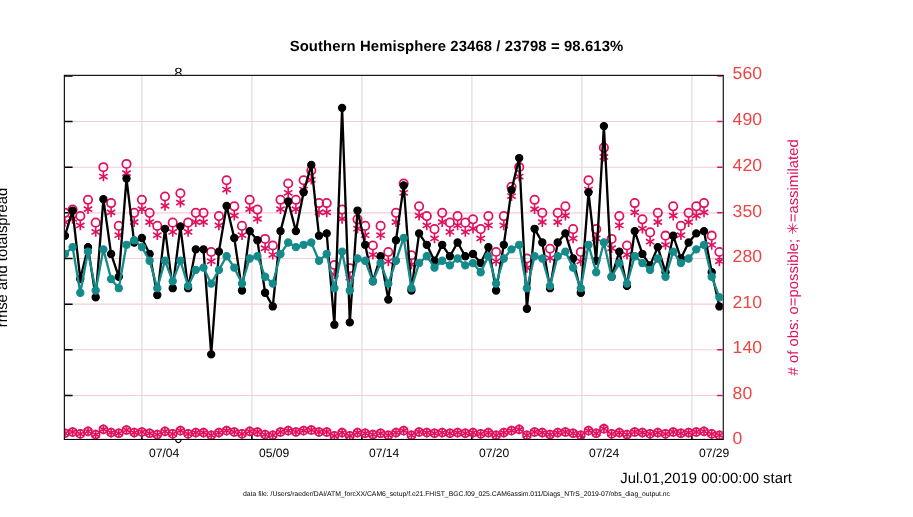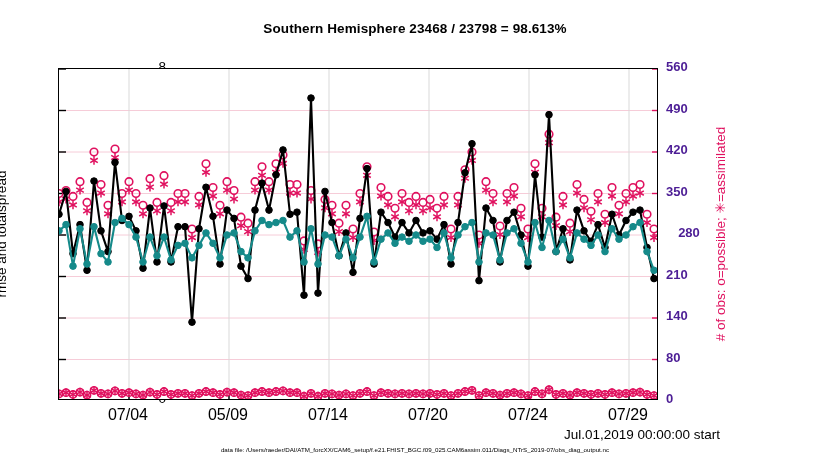--- a/index.html
+++ b/index.html
@@ -2,46 +2,46 @@
 <html><head>
 <meta charset="utf-8">
 <style>
   html,body{margin:0;padding:0;background:#ffffff;}
   body{width:830px;height:470px;overflow:hidden;
        font-family:"Liberation Sans",sans-serif;color:#000;}
   #root{position:relative;width:830px;height:470px;}
 
   .ttl{position:absolute;left:0;top:0;width:830px;text-align:center;
        font-size:13.5px;font-weight:bold;letter-spacing:.1px;}
-  .ttl .l1{margin-top:21px;}
+  .ttl .l1{margin-top:34px;}
   .ttl .l2{margin-top:4px;}
 
   
   #plot{position:absolute;left:58px;top:68px;width:600px;height:332px;
         border:1.6px solid #000;box-sizing:border-box;background:#fff;}
   #plotinner{position:absolute;inset:0;overflow:hidden;}
   svg.layer{position:absolute;left:0;top:0;width:600px;height:332px;overflow:visible;}
 
   
   .ytick{position:absolute;right:664px;font-size:13.5px;color:#000;
          text-align:right;width:40px;transform:translateY(-9px);}
   .ylab{position:absolute;left:-6px;top:68px;width:332px;height:18px;
         font-size:13.5px;color:#000;text-align:center;
         transform-origin:0 0;transform:rotate(-90deg) translate(-332px,0);}
 
   
-  .y2tick{position:absolute;left:666px;font-size:13px;color:#4c1d95;
-          text-align:left;width:46px;transform:translateY(-9px);font-weight:bold;}
+  .y2tick{position:absolute;left:666px;font-size:16px;color:#ef4444;
+          text-align:left;width:46px;transform:translateY(-9px);}
   .y2lab{position:absolute;left:712px;top:68px;width:332px;height:18px;
          font-size:13.5px;color:#e0115f;text-align:center;
          transform-origin:0 0;transform:rotate(-90deg) translate(-332px,0);}
 
   
-  .xtick{position:absolute;top:406px;font-size:16px;color:#000;
-         width:70px;text-align:center;}
+  .xtick{position:absolute;top:406px;font-size:11px;color:#000;
+         width:70px;text-align:right;}
   .xlab{position:absolute;left:0;top:427px;width:720px;text-align:right;
         font-size:13.5px;color:#000;}
 
   .footer{position:absolute;left:0;top:446px;width:830px;text-align:center;
           font-size:6.2px;color:#000;}
 
   
   #legend{position:absolute;left:398px;top:81px;width:225px;}
   .lgrow{display:flex;align-items:center;height:21px;}
   .lgtxt{font-size:13.5px;color:#1b54c4;margin-left:6px;white-space:nowrap;}
@@ -68,21 +68,21 @@
       <div class="ytick" style="top: 275.5px;">3</div>
       <div class="ytick" style="top: 317px;">2</div>
       <div class="ytick" style="top: 358.5px;">1</div>
       <div class="ytick" style="top: 400px;">0</div>
     </div>
   <div id="y2tick-host">
       <div class="y2tick" style="top: 68px;">560</div>
       <div class="y2tick" style="top: 109.5px;">490</div>
       <div class="y2tick" style="top: 151px;">420</div>
       <div class="y2tick" style="top: 192.5px;">350</div>
-      <div class="y2tick" style="top: 234px; text-align: center;">280</div>
+      <div class="y2tick" style="top: 234px;">280</div>
       <div class="y2tick" style="top: 275.5px;">210</div>
       <div class="y2tick" style="top: 317px;">140</div>
       <div class="y2tick" style="top: 358.5px;">80</div>
       <div class="y2tick" style="top: 400px;">0</div>
     </div>
   <div id="xtick-host">
       <div class="xtick" style="left: 93px;">07/04</div>
       <div class="xtick" style="left: 193px;">05/09</div>
       <div class="xtick" style="left: 293px;">07/14</div>
       <div class="xtick" style="left: 393px;">07/20</div>

